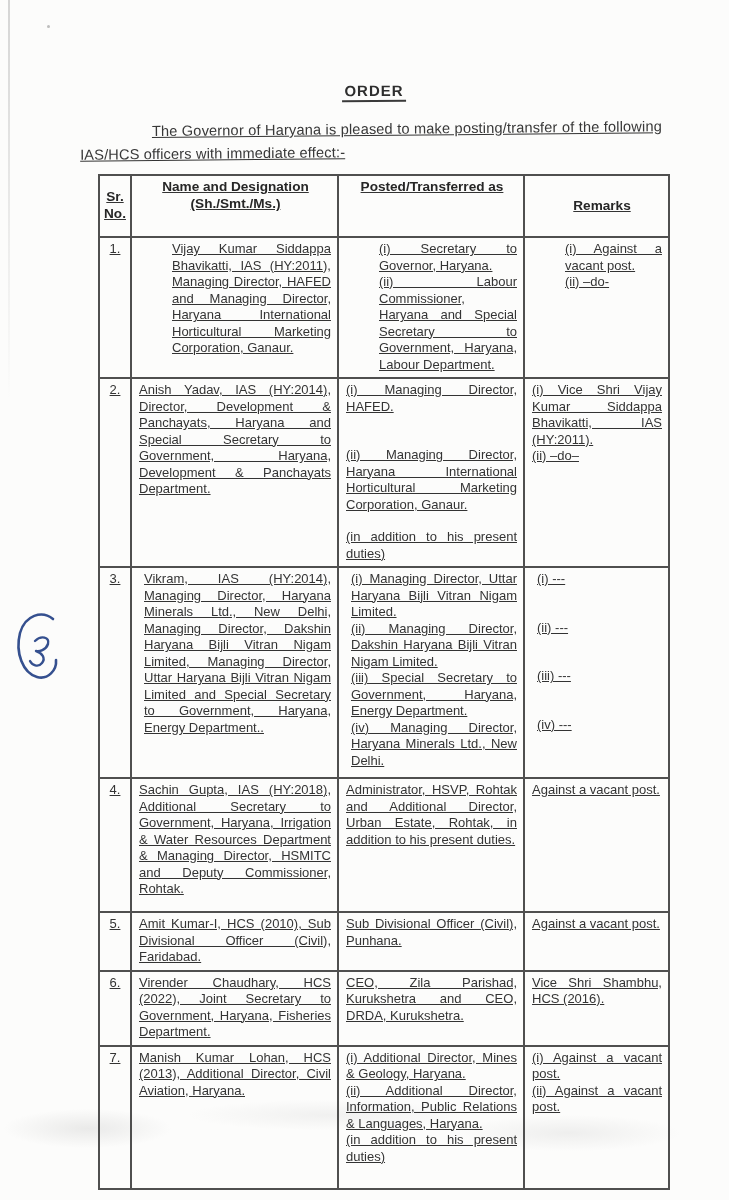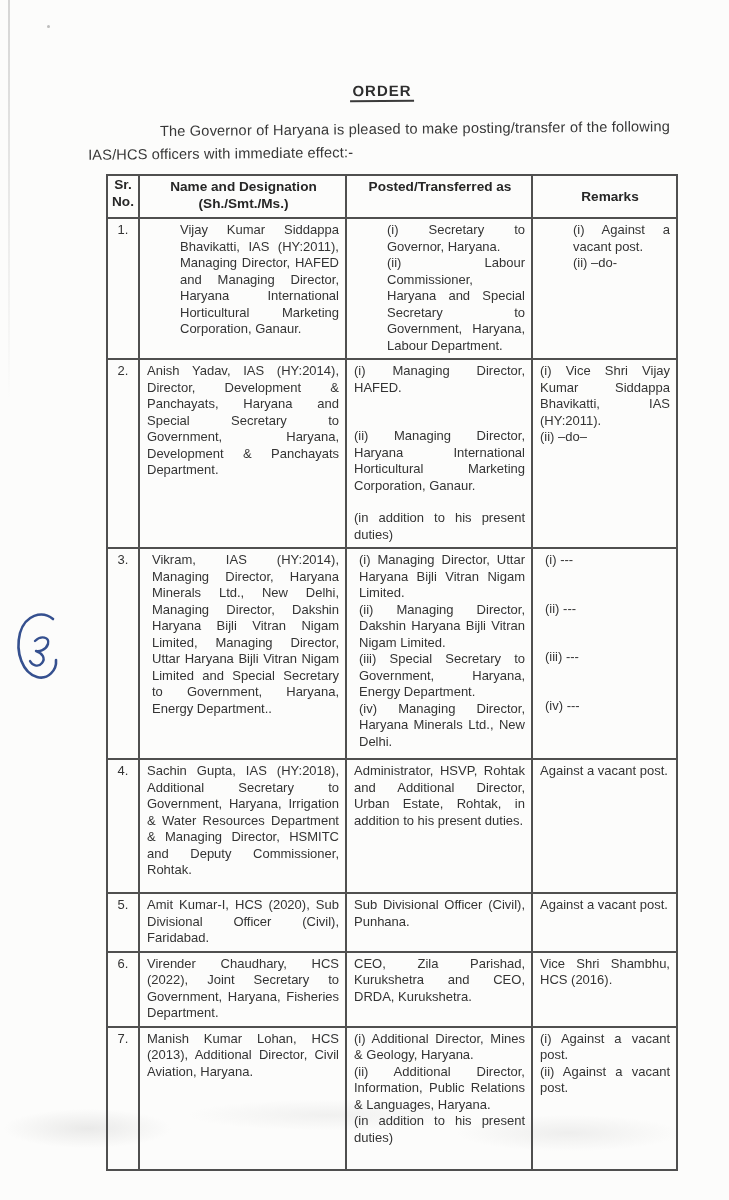--- a/index.html
+++ b/index.html
@@ -24,21 +24,21 @@
       radial-gradient(200px 22px at 45% 30%, rgba(170,170,170,.14), rgba(170,170,170,0) 70%),
       radial-gradient(160px 26px at 78% 50%, rgba(165,165,165,.16), rgba(165,165,165,0) 70%);
   }
   .margin-mark { position:absolute; left:12px; top:608px; }
   .margin-mark svg path { fill:none; stroke-linecap:round; stroke-linejoin:round; }
   .margin-mark .num {
     position:absolute; left:0; top:0; width:100%; height:100%;
     font-size:1px; color:transparent; user-select:none;
   }
   
-  .content { position:absolute; left:88px; top:0; width:588px; }
+  .content { position:absolute; left:80px; top:0; width:588px;text-decoration:underline; }
   .heading-wrap { margin-top:82px; text-align:center; transform:rotate(-0.4deg); }
   .order-heading {
     display:inline-block; font-weight:bold; font-size:15px; letter-spacing:1px;
     color:#2e2e2e; border-bottom:2px solid #3a3a3a; padding:0 2px 1px 2px;
   }
   .intro {
     margin:16px 0 0 0; width:582px; font-size:14.6px; line-height:23px;
     color:#383838; text-align:justify; text-indent:72px; letter-spacing:.15px;
     transform:rotate(-0.55deg);
   }
@@ -47,21 +47,21 @@
     border-collapse:collapse; table-layout:fixed; width:570px;
     margin:10px 0 0 18px;
   }
   .order-table th, .order-table td {
     border:2px solid #4f4f4f; vertical-align:top; overflow:hidden;
   }
   .order-table th {
     font-size:13.6px; line-height:17px; color:#262626; font-weight:bold;
     white-space:pre-line; text-align:center; padding:2px 5px 3px 7px; height:36px;
   }
-  .order-table th.c-sr { text-align:center; padding:0 2px; }
+  .order-table th.c-sr { text-align:center; padding:12px 2px; }
   .order-table th.c-remarks { text-align:center; vertical-align:middle;padding-left:16px; }
   .order-table td {
     font-size:13px; line-height:16.5px; color:#343434; padding:3px 6px 4px 7px;
   }
   .order-table td.c-sr { text-align:center; padding-left:2px; padding-right:2px; }
   .order-table td p { margin:0; text-align:justify; }
   .order-table td p.spacer { height:16px; }
   tbody tr:nth-child(1) td { height:114px;padding-left:40px; }
   tbody tr:nth-child(2) td { height:175px; }
   tbody tr:nth-child(3) td { height:202px;padding-left:12px; }
@@ -181,21 +181,21 @@
               <p>Administrator, HSVP, Rohtak and Additional Director, Urban Estate, Rohtak, in addition to his present duties.</p>
             </td>
     <td>
               <p>Against a vacant post.</p>
             </td>
   </tr>
 
   <tr>
     <td class="c-sr">5.</td>
     <td>
-              <p>Amit Kumar-I, HCS (2020), Sub Divisional Officer (Civil), Faridabad.</p>
+              <p>Amit Kumar-I, HCS (2010), Sub Divisional Officer (Civil), Faridabad.</p>
             </td>
     <td>
               <p>Sub Divisional Officer (Civil), Punhana.</p>
             </td>
     <td>
               <p>Against a vacant post.</p>
             </td>
   </tr>
 
   <tr>

